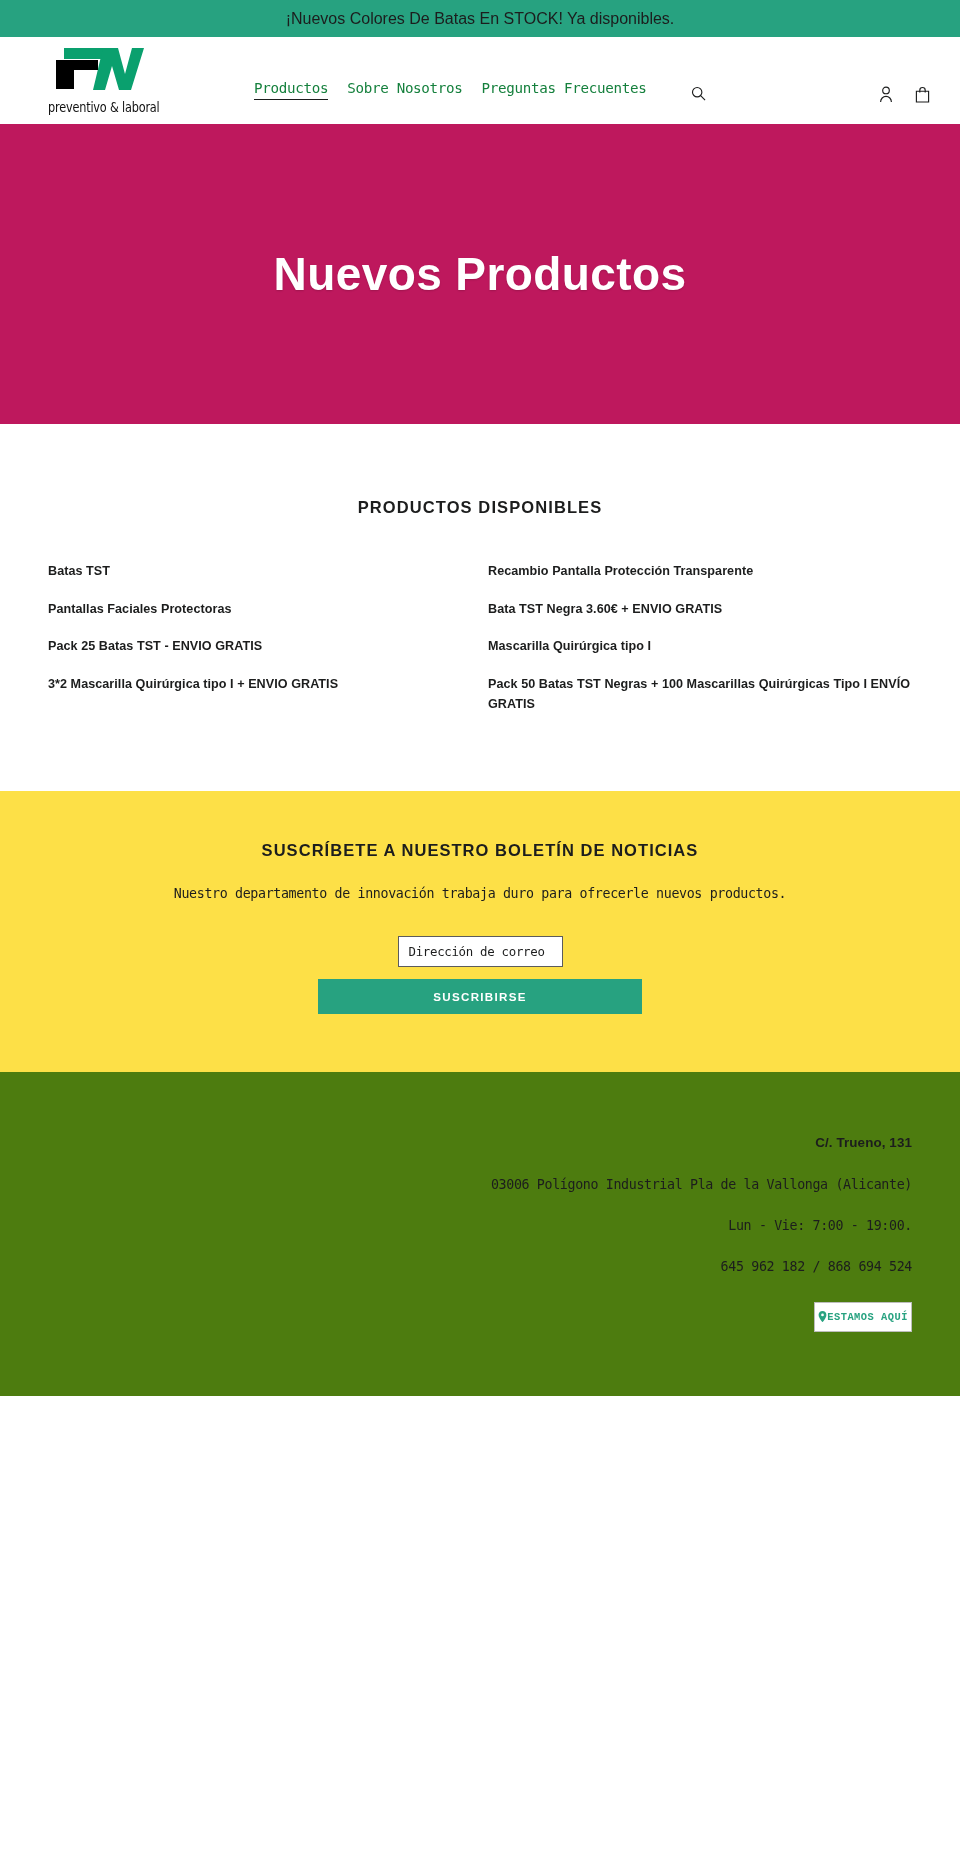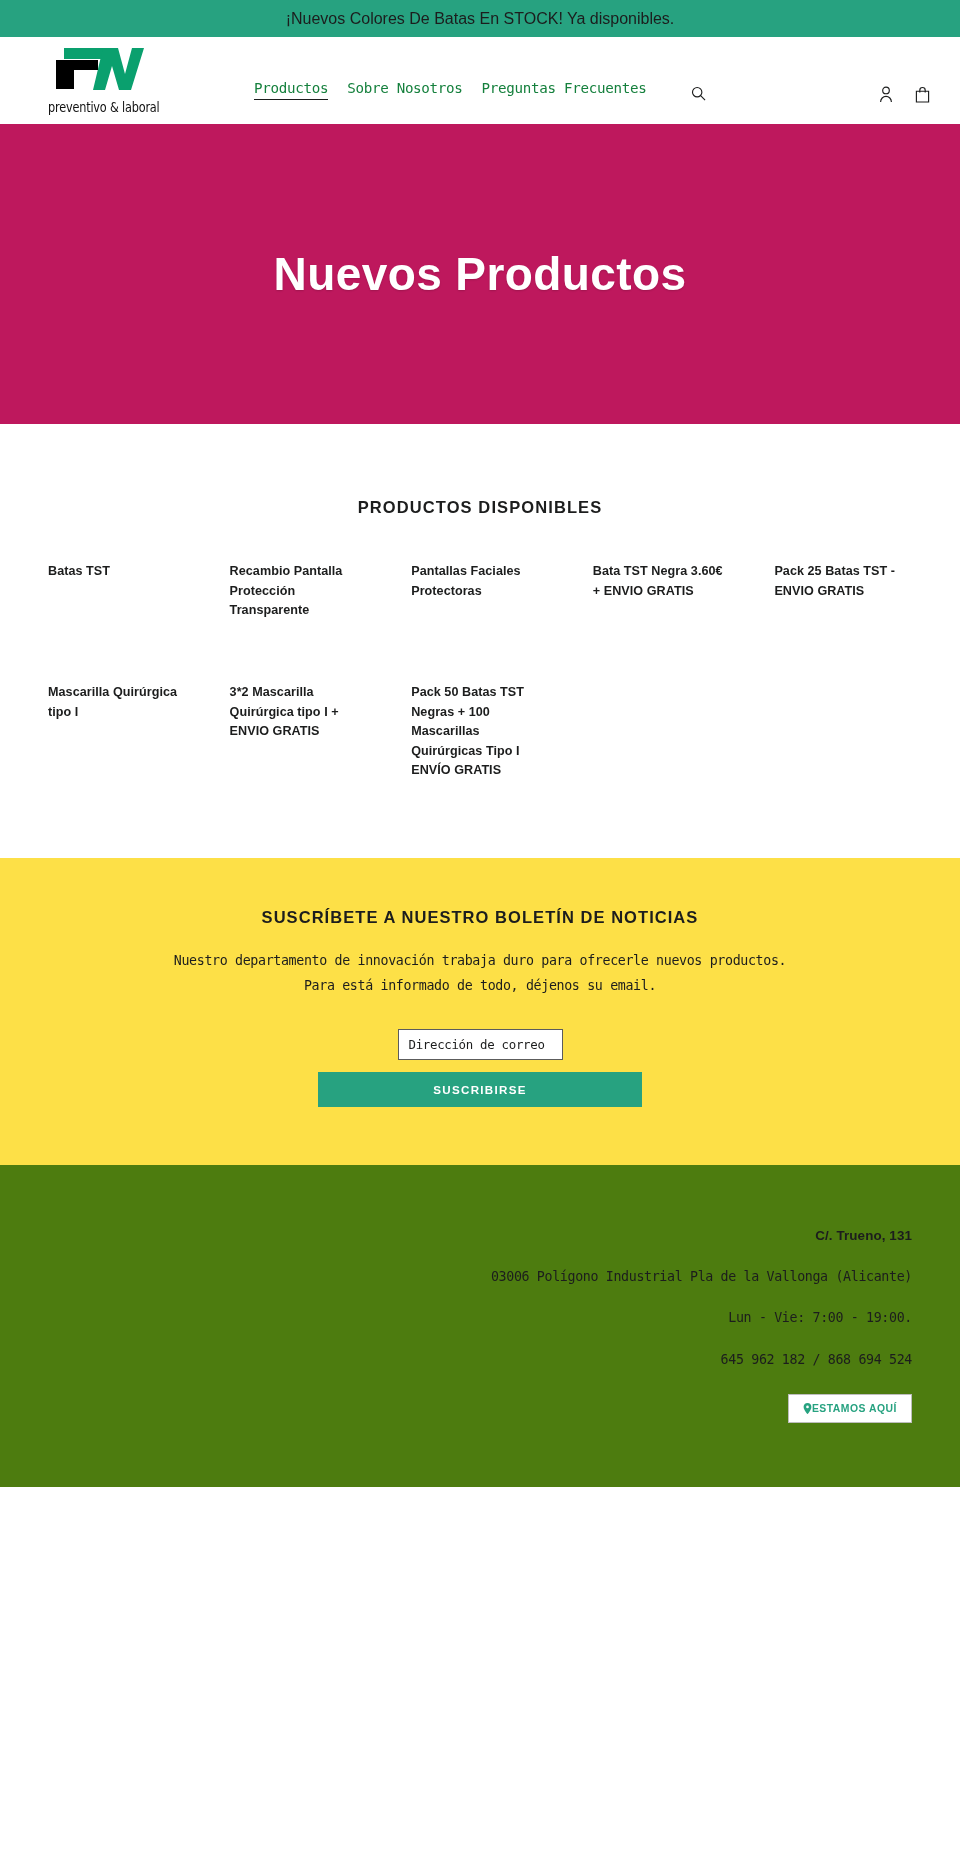--- a/index.html
+++ b/index.html
@@ -132,25 +132,24 @@
     text-align: center;
     font-size: 16.5px;
     font-weight: 700;
     letter-spacing: 1.1px;
     color: #1c1d1d;
     margin-bottom: 44px;
   }
 
   .product-grid {
     display: grid;
-    grid-template-columns: repeat(5, 1fr);
+    grid-template-columns: repeat(2, 1fr);
     column-gap: 16px;
     row-gap: 0;
     align-items: start;
-    gap: 44px;
   }
   .product-card {
     display: block;
     text-decoration: none;
     color: inherit;
     padding-bottom: 18px;
   }
   .product-thumb {
     width: 100%;
     height: 150px;
@@ -243,24 +242,24 @@
   }
   .map-btn {
     display: inline-flex;
     align-items: center;
     border: 1px solid #bdbdbd;
     background: #fff;
     color: #27a280;
     font-size: 10.4px;
     font-weight: 700;
     letter-spacing: .5px;
-    padding: 8px 14px;
+    padding: 8px 3px;
     cursor: pointer;
     text-decoration: none;
-    font-family: Liberation Sans, sans-serif;
+    font-family: Liberation Mono, monospace;
   }
   .map-pin { display: inline-flex; }
 </style>
 </head>
 <body>
 
 <div class="page">
 
   <div class="announcement">
     <span>¡Nuevos Colores De Batas En STOCK! Ya disponibles.</span>
@@ -358,21 +357,20 @@
         <span class="product-thumb"></span>
         <span class="product-title">Pack 50 Batas TST Negras + 100 Mascarillas Quirúrgicas Tipo I ENVÍO GRATIS</span>
       </a>
 
     </div>
   </section>
 
   <section class="newsletter">
     <h2 class="newsletter-title">SUSCRÍBETE A NUESTRO BOLETÍN DE NOTICIAS</h2>
     <p class="newsletter-text">Nuestro departamento de innovación trabaja duro para ofrecerle nuevos productos.</p>
-    <p class="newsletter-text">Para está informado de todo, déjenos su email.</p>
 
     <form class="newsletter-form">
       <input class="newsletter-input" type="email" placeholder="Dirección de correo electrónico" style="">
       <button class="newsletter-submit" type="submit">SUSCRIBIRSE</button>
     </form>
   </section>
 
   <footer class="site-footer">
     <p class="footer-line strong">C/. Trueno, 131</p>
     <p class="footer-line">03006 Polígono Industrial Pla de la Vallonga (Alicante)</p>

